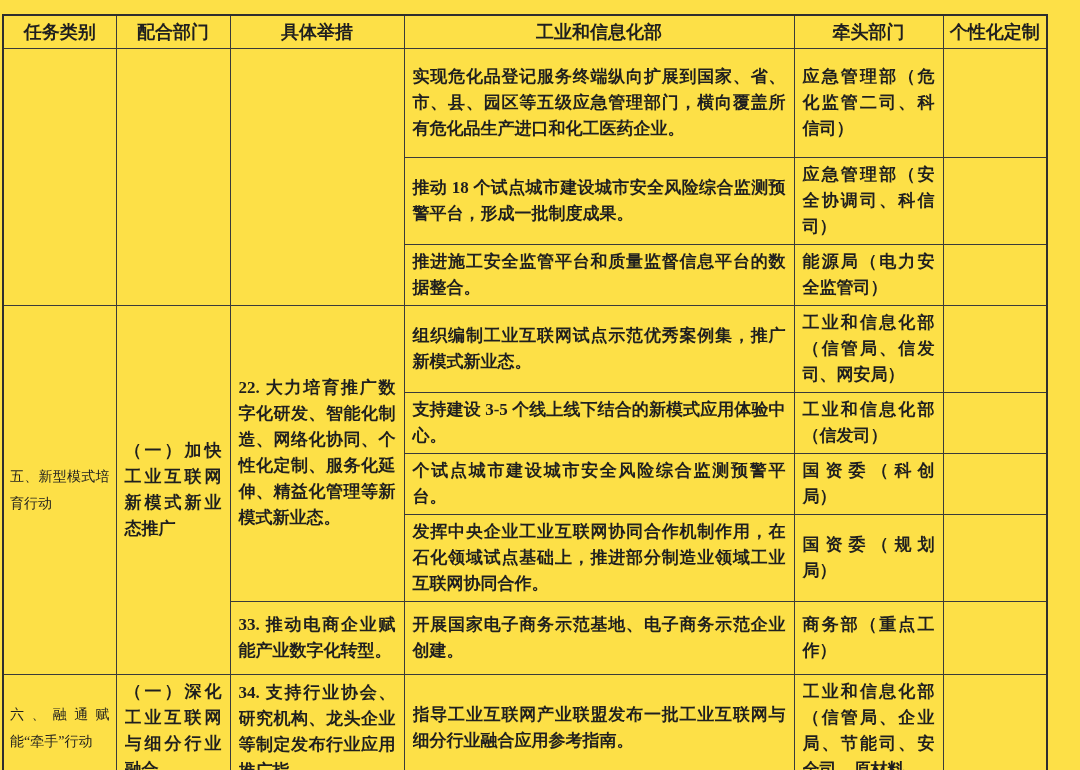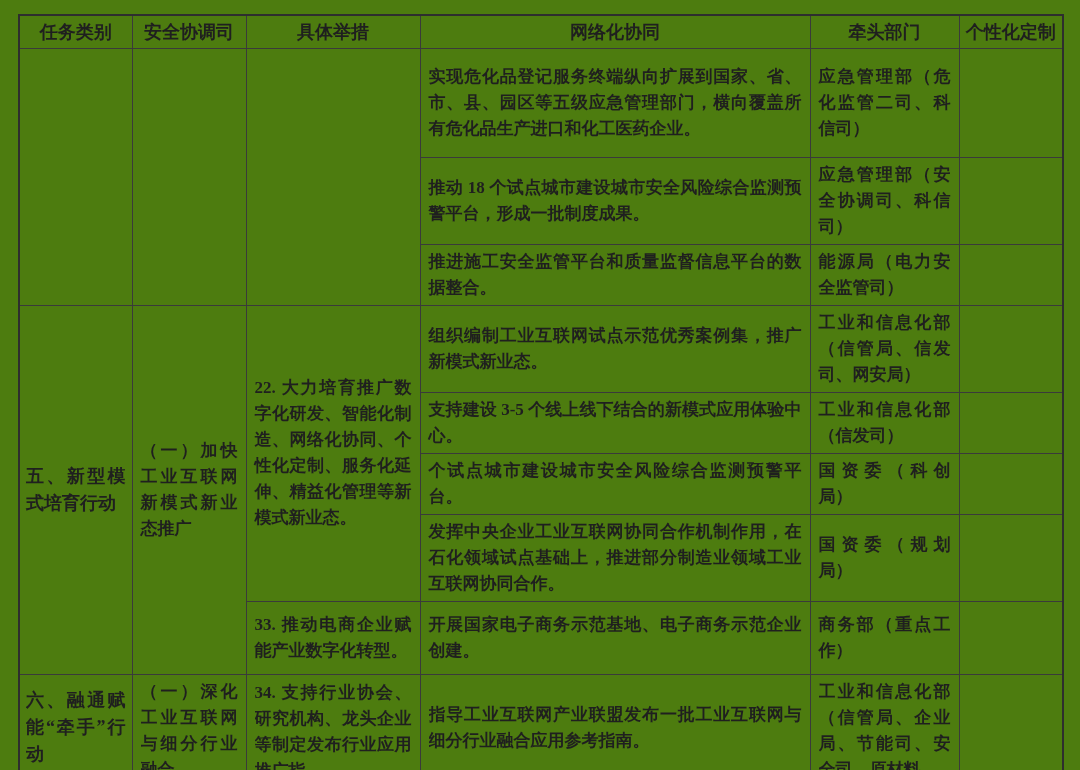--- a/index.html
+++ b/index.html
@@ -4,23 +4,23 @@
 <style>
   * { margin: 0; padding: 0; box-sizing: border-box; }
   html, body {
     width: 1080px; height: 770px;
     background: #ffffff;
     font-family: "Liberation Serif", "DejaVu Serif", serif;
     color: #1f1f1f;
   }
   .page {
     width: 1080px; height: 770px;
-    padding: 14px 18px 0 18px;
+    padding: 14px 18px 0 2px;
     overflow: hidden;
-    background: #4d7c0f;
+    background: #fde047;
   }
   table.plan-table {
     width: 1044px;
     border-collapse: collapse;
     table-layout: fixed;
     border: 2px solid #2e2e2e;
   }
   col.c1 { width: 113px; }
   col.c2 { width: 114px; }
   col.c3 { width: 174px; }
@@ -42,22 +42,22 @@
     text-align: center;
     height: 33px;
     padding: 2px 4px;
   }
   td.cell-text {
     text-align: justify;
     text-justify: inter-ideograph;
     font-weight: bold;
   }
   td.task {
-    font-weight: bold;
-    font-size: 18px;
+    font-weight: normal;
+    font-size: 14px;
     line-height: 27px;
     text-align: justify;
     text-justify: inter-ideograph;
     padding: 4px 6px;
   }
   tr.r1 { height: 109px; }
   tr.r2 { height: 76px; }
   tr.r3 { height: 53px; }
   tr.r4 { height: 77px; }
   tr.r5 { height: 57px; }
@@ -83,23 +83,23 @@
       <col class="c1">
         <col class="c2">
         <col class="c3">
         <col class="c4">
         <col class="c5">
         <col class="c6">
     </colgroup>
     <thead>
       <tr>
         <th>任务类别</th>
-        <th>安全协调司</th>
+        <th>配合部门</th>
         <th>具体举措</th>
-        <th>网络化协同</th>
+        <th>工业和信息化部</th>
         <th>牵头部门</th>
         <th>个性化定制</th>
       </tr>
     </thead>
     <tbody>
 
       <tr class="r1">
         <td rowspan="3" class="task"></td>
         <td rowspan="3" class="cell-text"></td>
         <td rowspan="3" class="cell-text"></td>

